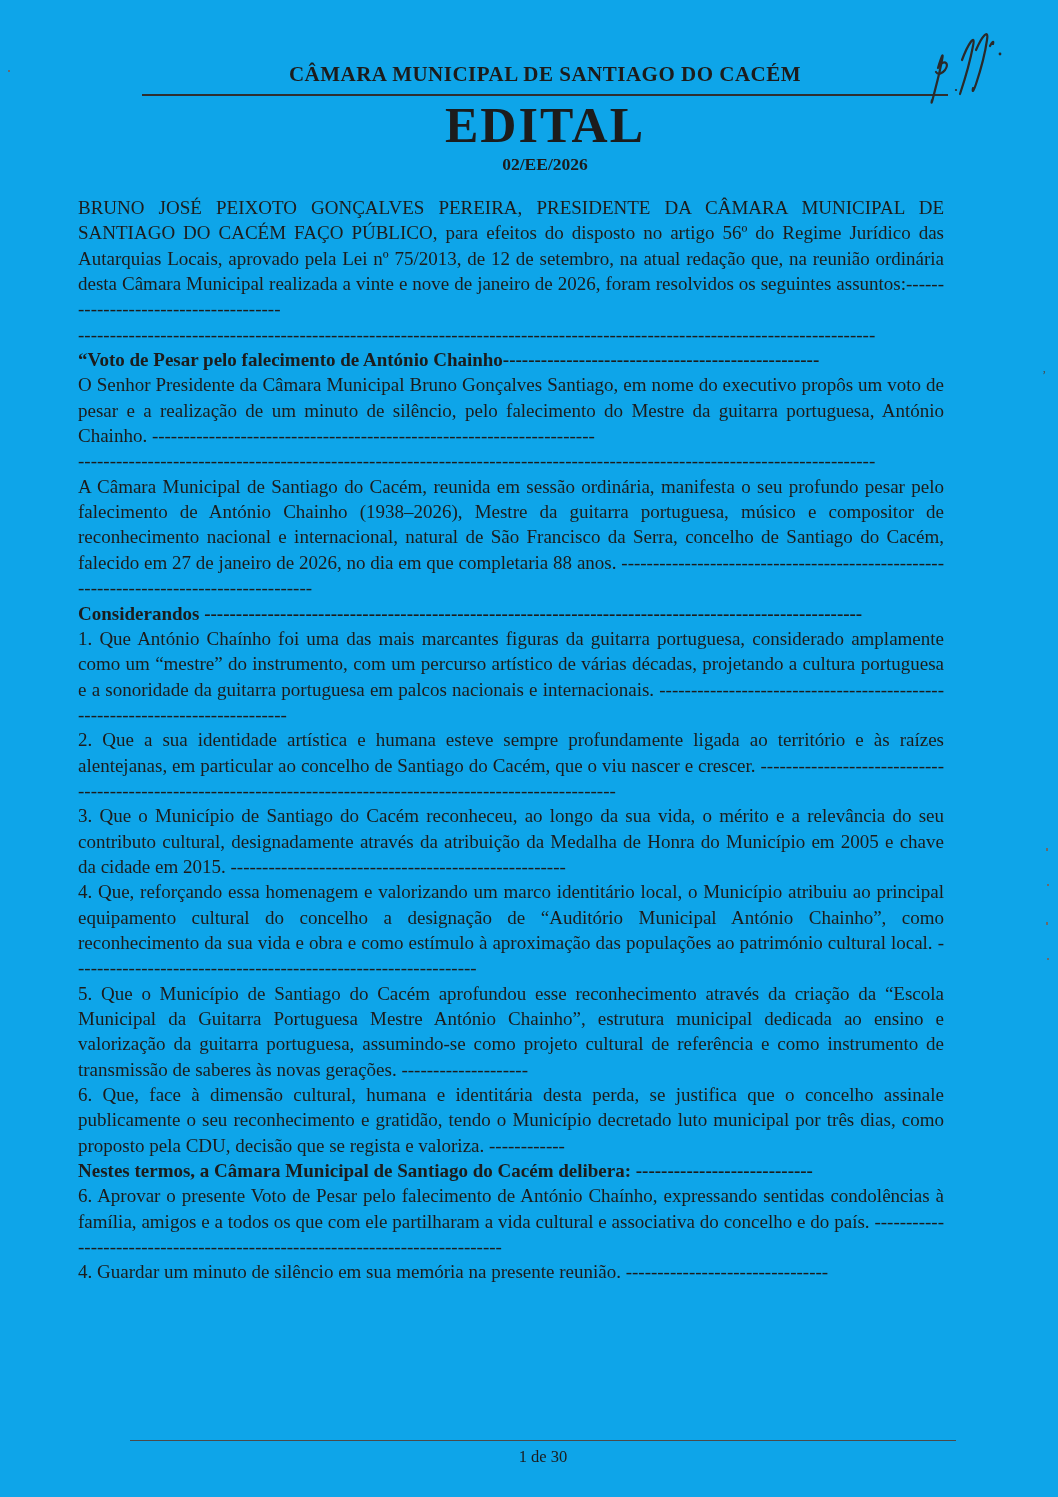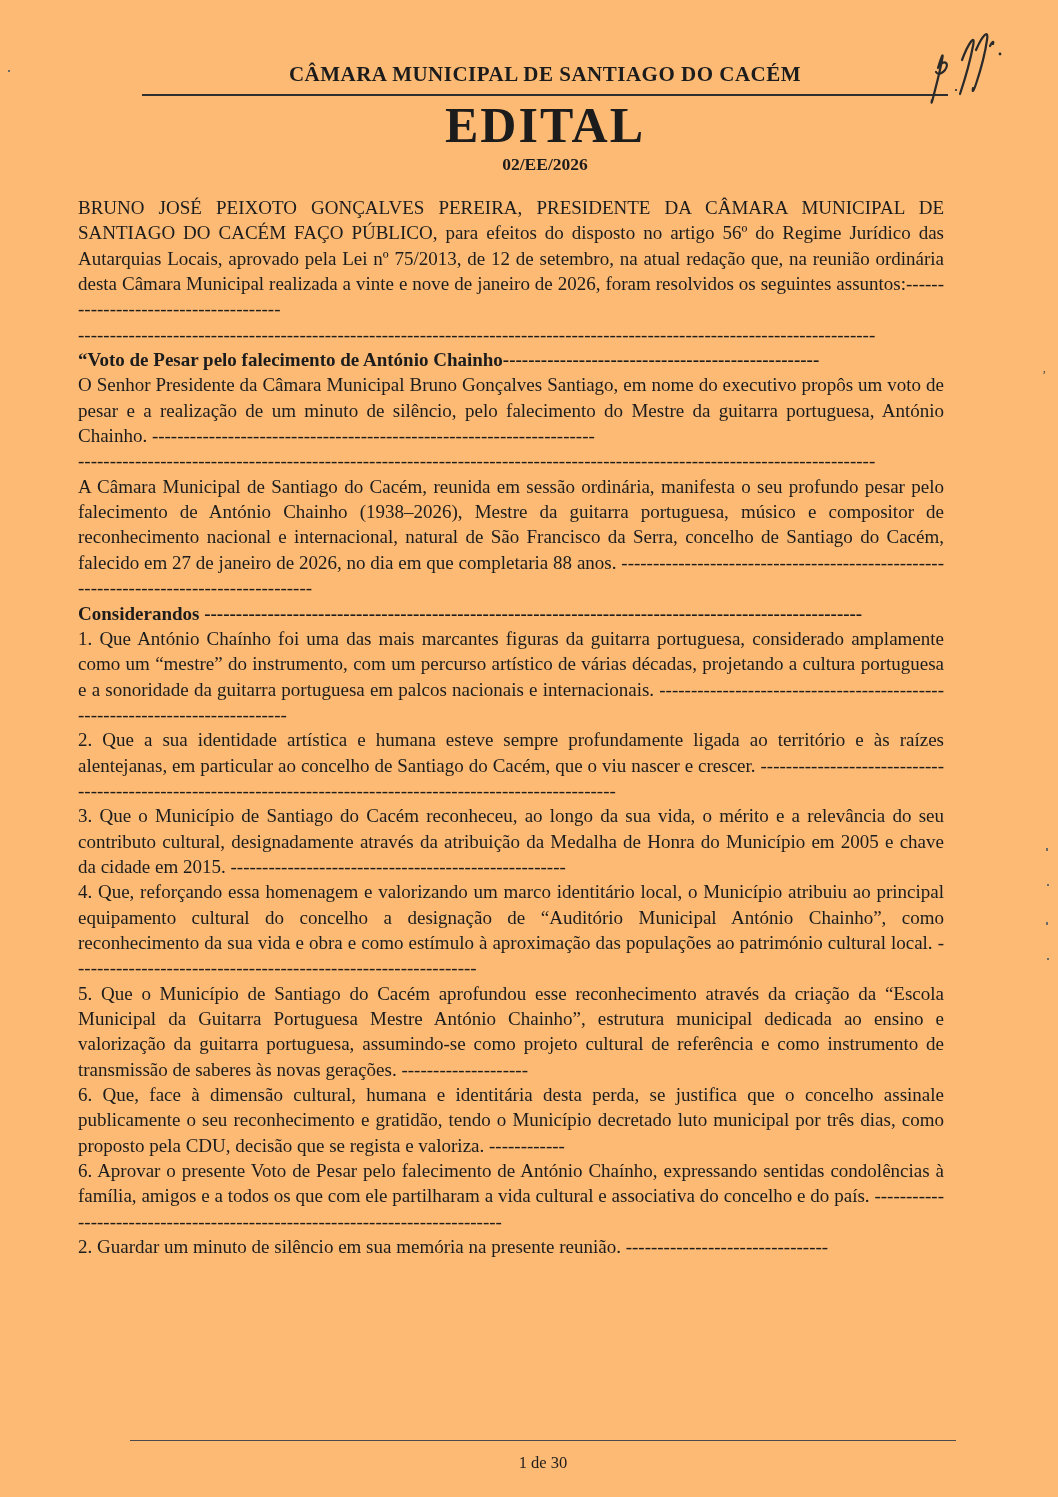--- a/index.html
+++ b/index.html
@@ -1,19 +1,19 @@
 <!DOCTYPE html>
 <html><head>
 <meta charset="utf-8">
 <style>
   html,body { margin:0; padding:0; background:#ffffff; }
   .page {
     position:relative;
     width:1058px; height:1497px;
-    background:#fdba74;
+    background:#0ea5e9;
     font-family:"Liberation Serif", serif;
     color:#1c1c1c;
     overflow:hidden;
   }
   .doc-header {
     margin:62px 110px 0 142px;
     text-align:center;
     font-weight:bold;
     font-size:21px;
     letter-spacing:.5px;
@@ -41,21 +41,21 @@
     word-break:break-word;
   }
   .doc-body p { margin:0; }
   .doc-body p.bold { font-weight:bold; }
   .page-footer {
     position:absolute;
     left:130px; width:826px; top:1440px;
     border-top:1.5px solid #4a4a4a;
     text-align:center;
     font-size:16.5px;
-    padding-top:12px;
+    padding-top:6px;
   }
   .corner-mark {
     position:absolute;
     top:20px; left:916px;
     width:110px; height:95px;
   }
   .artifact {
     position:absolute;
     color:#4a4a4a;
     font-size:13px;
@@ -95,22 +95,23 @@
     <p>O Senhor Presidente da Câmara Municipal Bruno Gonçalves Santiago, em nome do executivo propôs um voto de pesar e a realização de um minuto de silêncio, pelo falecimento do Mestre da guitarra portuguesa, António Chainho. ----------------------------------------------------------------------</p>
     <p class="sep">------------------------------------------------------------------------------------------------------------------------------</p>
     <p>A Câmara Municipal de Santiago do Cacém, reunida em sessão ordinária, manifesta o seu profundo pesar pelo falecimento de António Chainho (1938–2026), Mestre da guitarra portuguesa, músico e compositor de reconhecimento nacional e internacional, natural de São Francisco da Serra, concelho de Santiago do Cacém, falecido em 27 de janeiro de 2026, no dia em que completaria 88 anos. ----------------------------------------------------------------------------------------</p>
     <p class="bold">Considerandos --------------------------------------------------------------------------------------------------------</p>
     <p>1. Que António Chaínho foi uma das mais marcantes figuras da guitarra portuguesa, considerado amplamente como um “mestre” do instrumento, com um percurso artístico de várias décadas, projetando a cultura portuguesa e a sonoridade da guitarra portuguesa em palcos nacionais e internacionais. ------------------------------------------------------------------------------</p>
     <p>2. Que a sua identidade artística e humana esteve sempre profundamente ligada ao território e às raízes alentejanas, em particular ao concelho de Santiago do Cacém, que o viu nascer e crescer. ------------------------------------------------------------------------------------------------------------------</p>
     <p>3. Que o Município de Santiago do Cacém reconheceu, ao longo da sua vida, o mérito e a relevância do seu contributo cultural, designadamente através da atribuição da Medalha de Honra do Município em 2005 e chave da cidade em 2015. -----------------------------------------------------</p>
     <p>4. Que, reforçando essa homenagem e valorizando um marco identitário local, o Município atribuiu ao principal equipamento cultural do concelho a designação de “Auditório Municipal António Chainho”, como reconhecimento da sua vida e obra e como estímulo à aproximação das populações ao património cultural local. ----------------------------------------------------------------</p>
     <p>5. Que o Município de Santiago do Cacém aprofundou esse reconhecimento através da criação da “Escola Municipal da Guitarra Portuguesa Mestre António Chainho”, estrutura municipal dedicada ao ensino e valorização da guitarra portuguesa, assumindo-se como projeto cultural de referência e como instrumento de transmissão de saberes às novas gerações. --------------------</p>
     <p>6. Que, face à dimensão cultural, humana e identitária desta perda, se justifica que o concelho assinale publicamente o seu reconhecimento e gratidão, tendo o Município decretado luto municipal por três dias, como proposto pela CDU, decisão que se regista e valoriza. ------------</p>
+    <p class="bold">Nestes termos, a Câmara Municipal de Santiago do Cacém delibera: ----------------------------</p>
     <p>6. Aprovar o presente Voto de Pesar pelo falecimento de António Chaínho, expressando sentidas condolências à família, amigos e a todos os que com ele partilharam a vida cultural e associativa do concelho e do país. ------------------------------------------------------------------------------</p>
-    <p>2. Guardar um minuto de silêncio em sua memória na presente reunião. --------------------------------</p>
+    <p>4. Guardar um minuto de silêncio em sua memória na presente reunião. --------------------------------</p>
   </div>
 
   <div class="page-footer">
     <span>1 de 30</span>
   </div>
 
   <span class="artifact" style="left:1042px; top:368px;">ʼ</span>
   <span class="speck" style="left:8px;  top:70px;  width:2px; height:2px;"></span>
   <span class="speck" style="left:1046px; top:848px; width:2px; height:3px;"></span>
   <span class="speck" style="left:1047px; top:884px; width:2px; height:2px;"></span>

